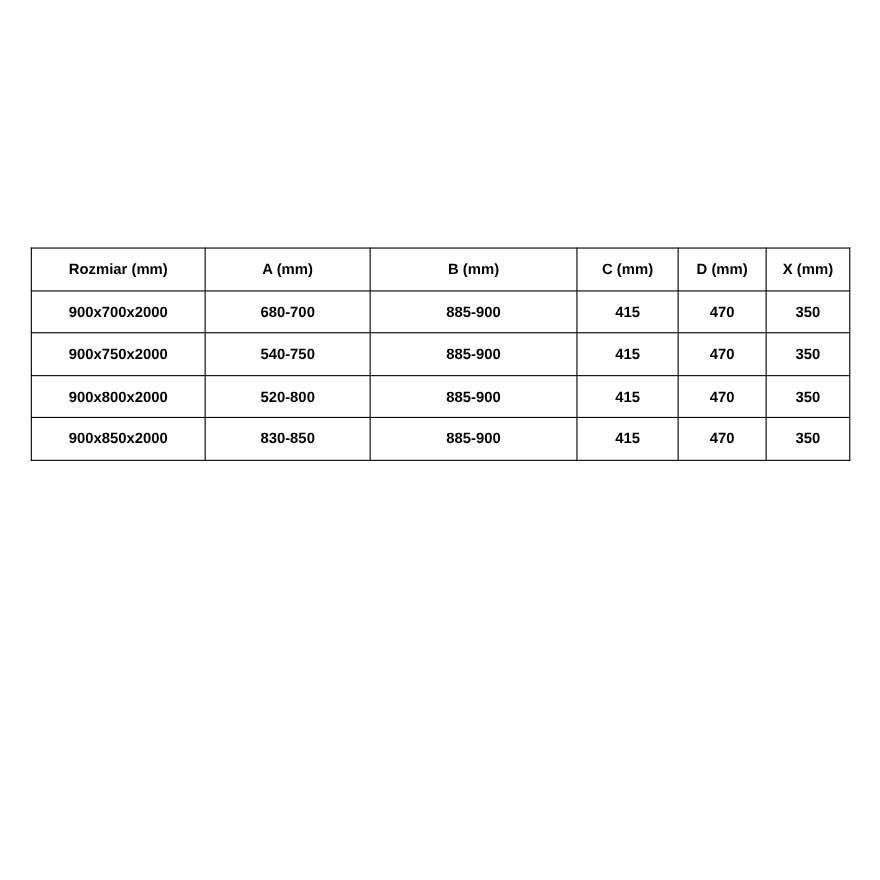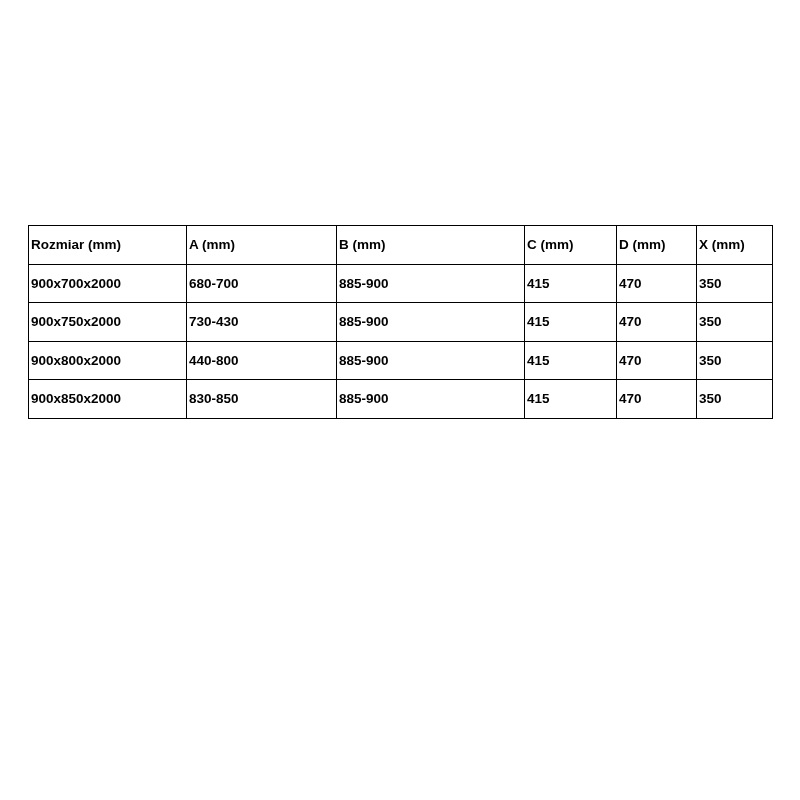--- a/index.html
+++ b/index.html
@@ -26,21 +26,21 @@
     width: 744px;
   }
   table.spec {
     border-collapse: collapse;
     width: 744px;
     table-layout: fixed;
   }
   table.spec th,
   table.spec td {
     border: 1px solid #000000;
-    text-align: left;
+    text-align: center;
     vertical-align: middle;
     font-size: 13.5px;
     font-weight: bold;
     height: 37.5px;
     padding: 0 2px;
     white-space: nowrap;
     overflow: hidden;
   }
   table.spec th {
     font-size: 13.5px;
@@ -81,29 +81,29 @@
         <tr>
           <td>900x700x2000</td>
           <td>680-700</td>
           <td>885-900</td>
           <td>415</td>
           <td>470</td>
           <td>350</td>
         </tr>
         <tr>
           <td>900x750x2000</td>
-          <td>730-430</td>
+          <td>540-750</td>
           <td>885-900</td>
           <td>415</td>
           <td>470</td>
           <td>350</td>
         </tr>
         <tr>
           <td>900x800x2000</td>
-          <td>440-800</td>
+          <td>520-800</td>
           <td>885-900</td>
           <td>415</td>
           <td>470</td>
           <td>350</td>
         </tr>
         <tr>
           <td>900x850x2000</td>
           <td>830-850</td>
           <td>885-900</td>
           <td>415</td>

